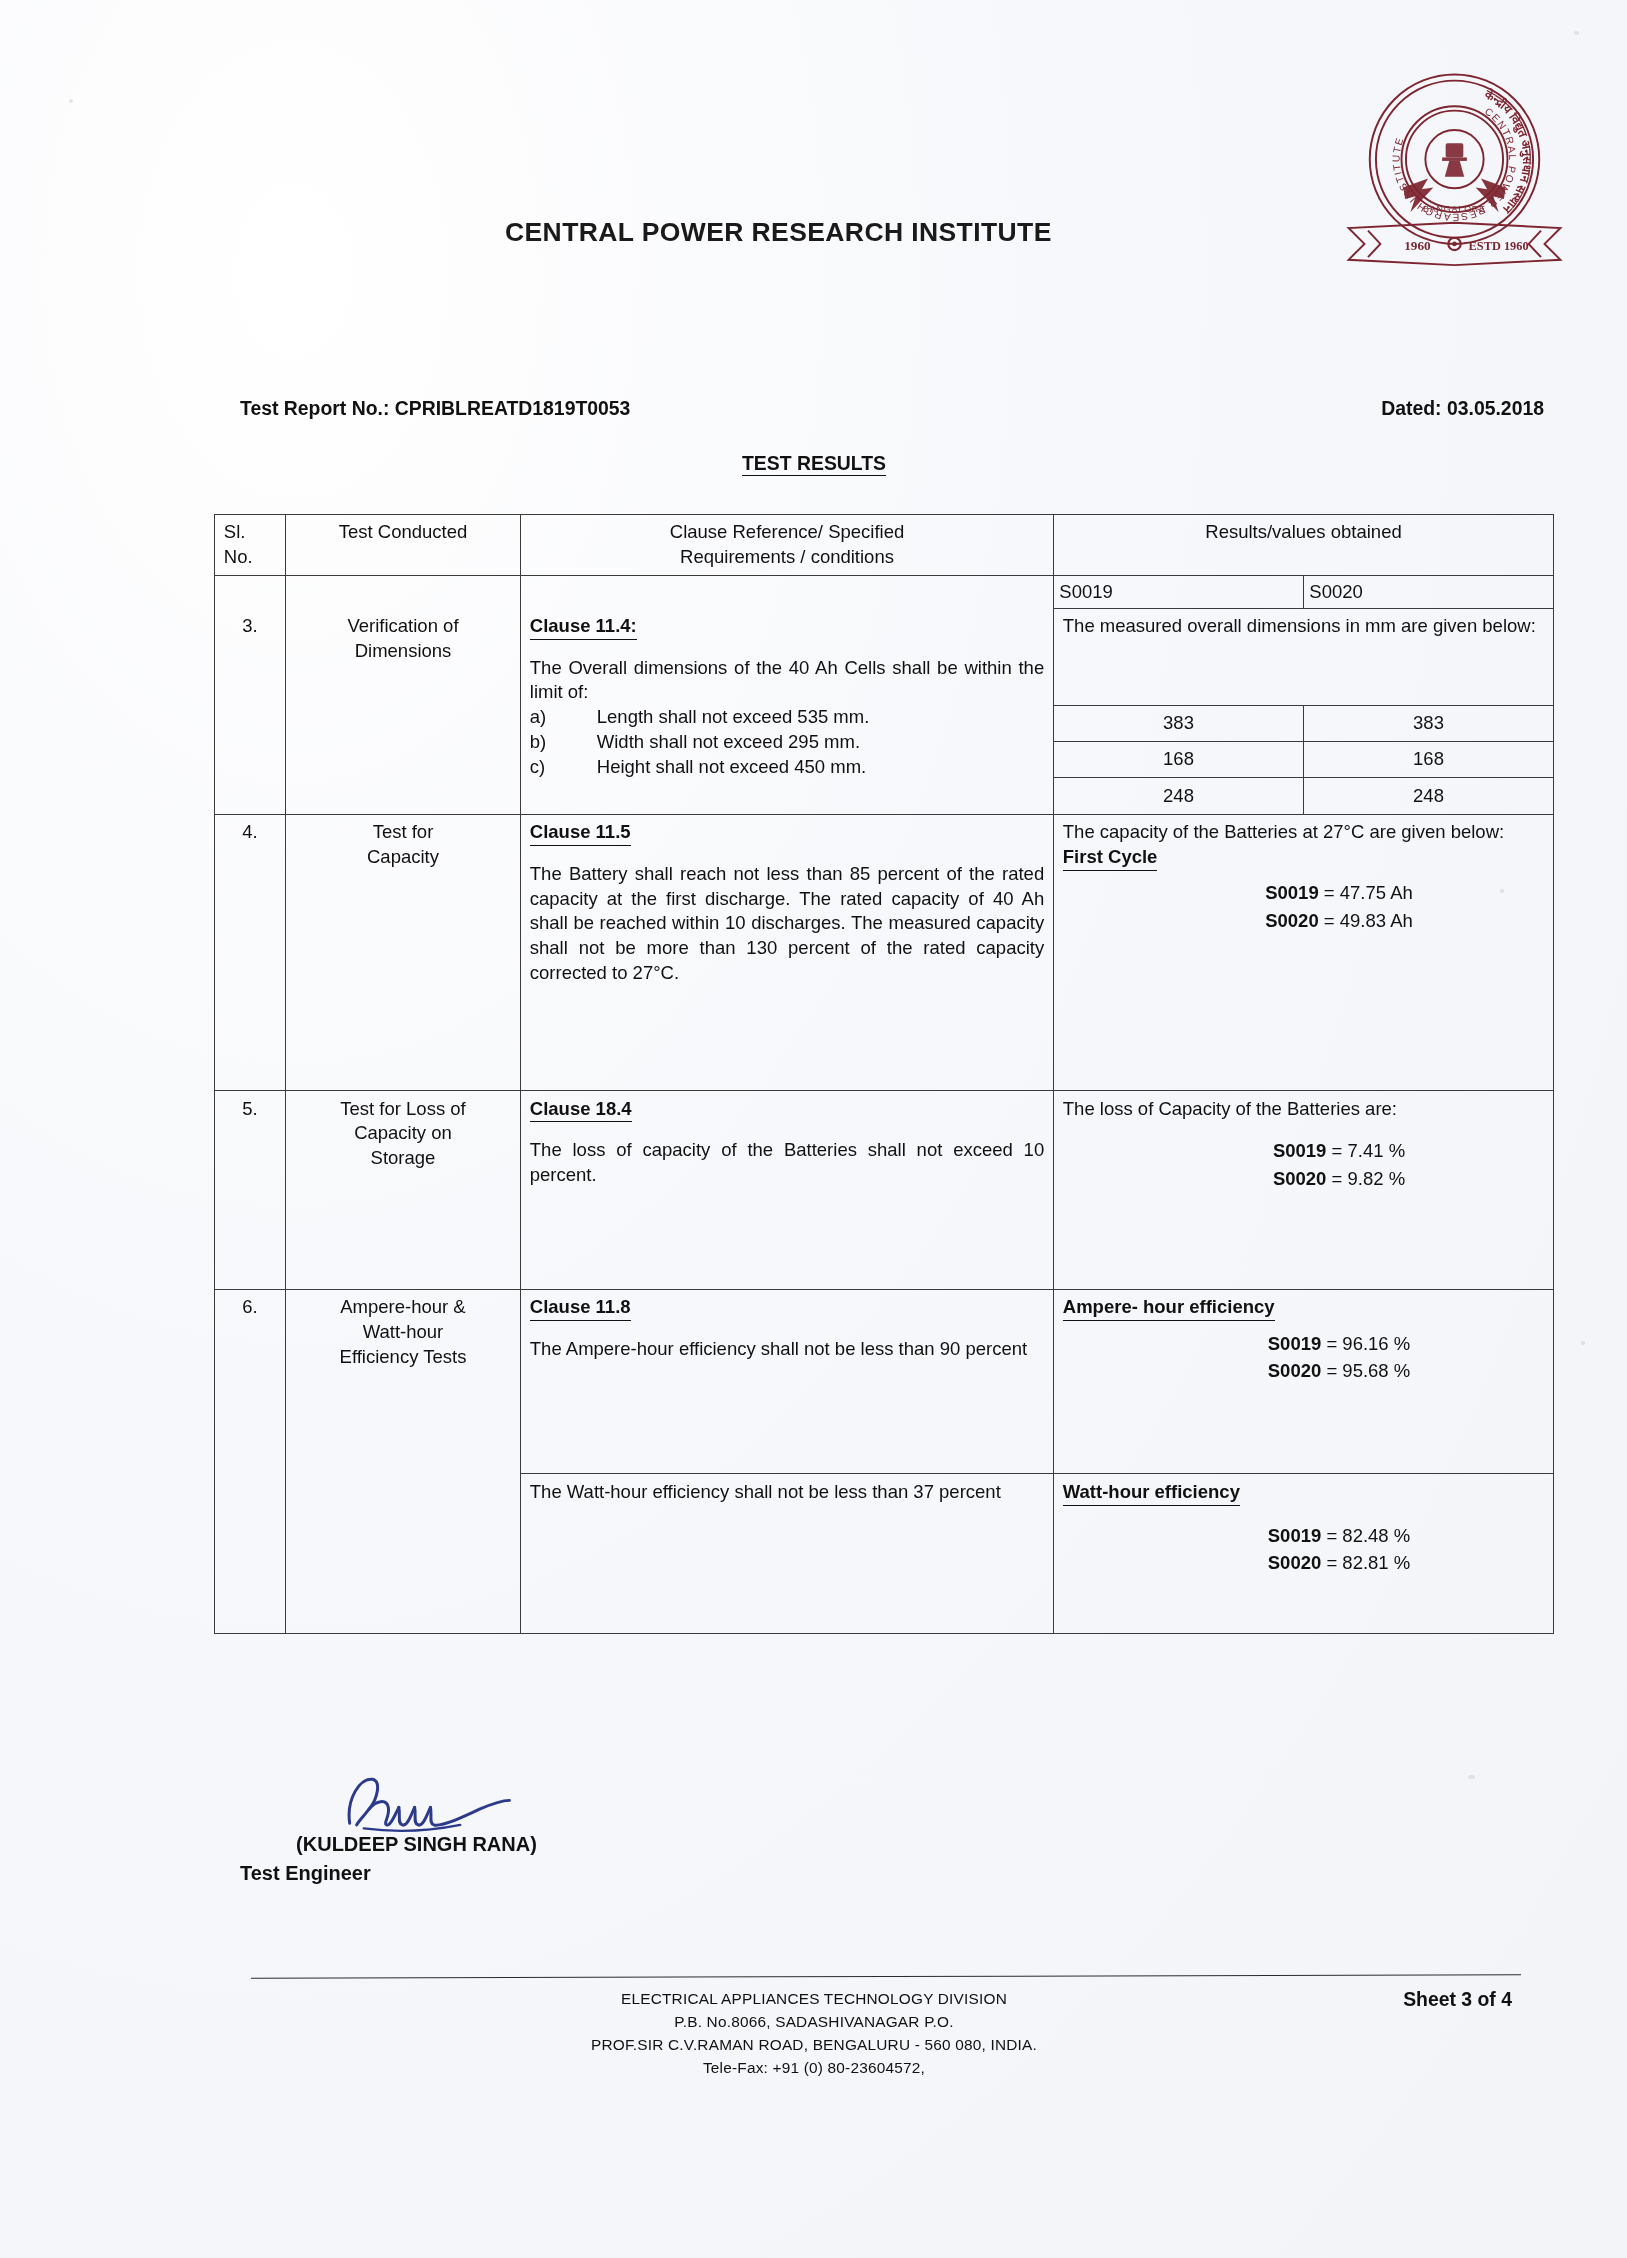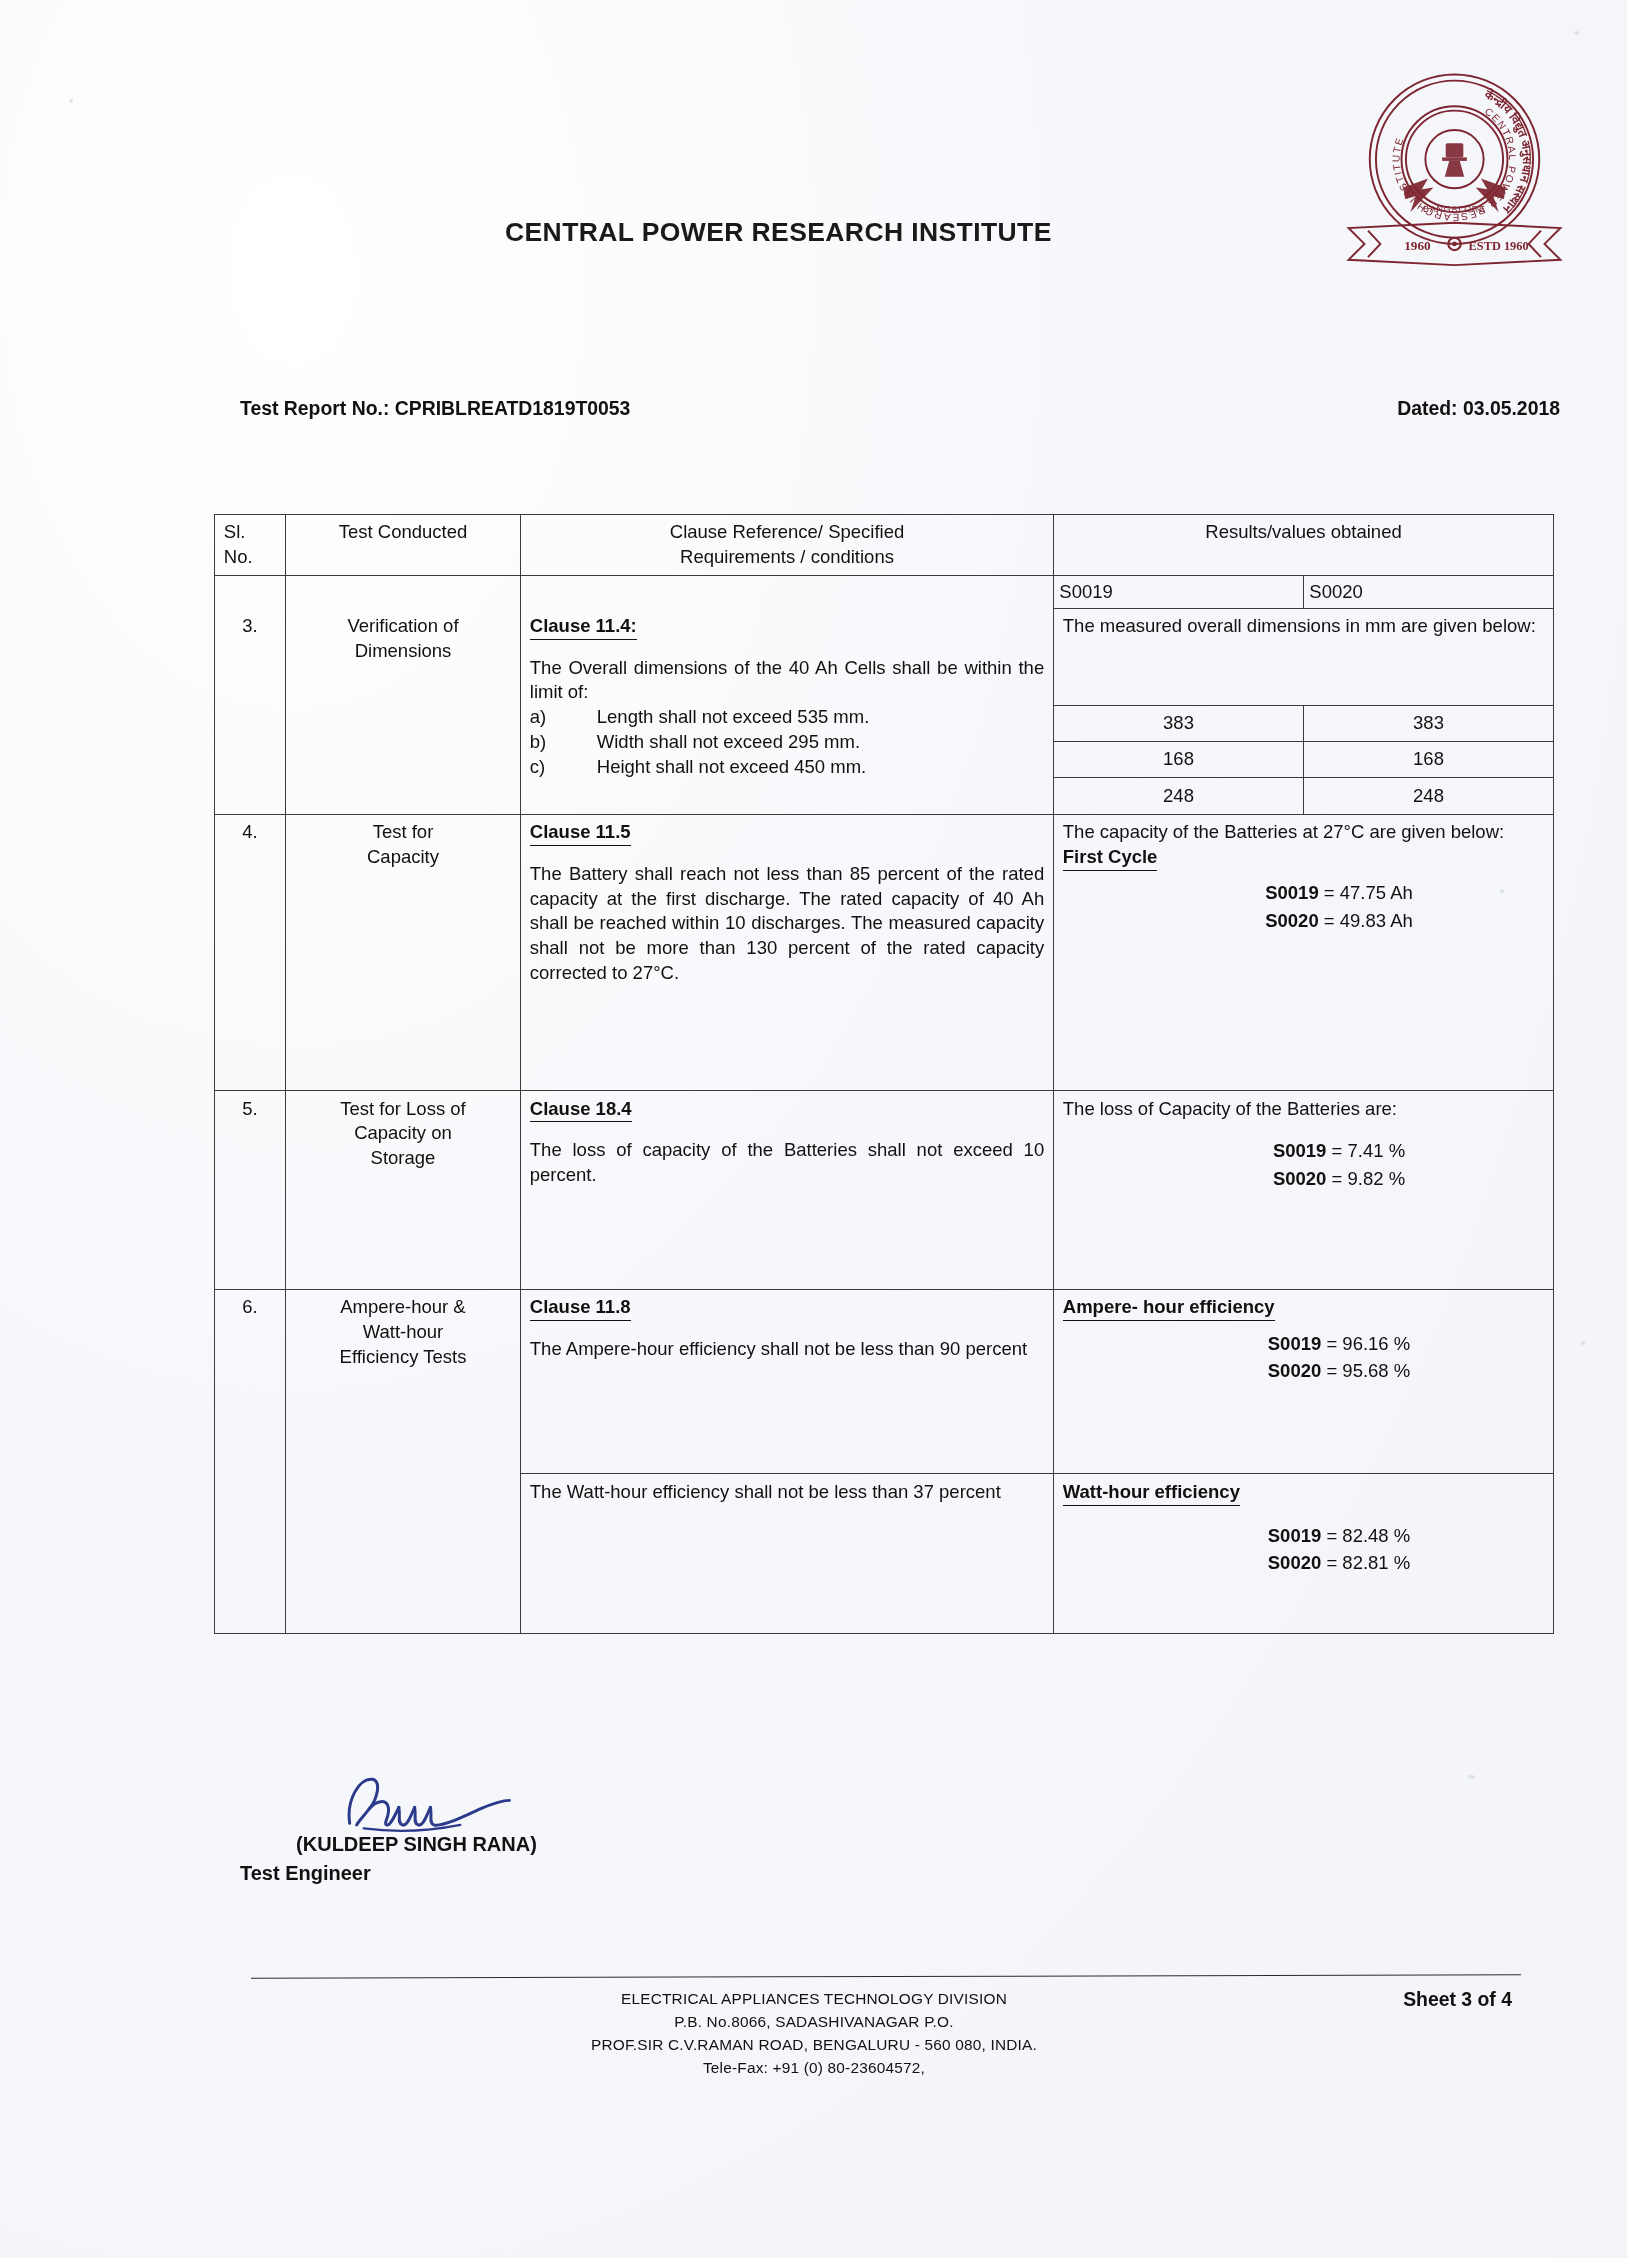--- a/index.html
+++ b/index.html
@@ -19,21 +19,21 @@
   
   .header{position:absolute;top:0;left:0;right:0;height:371px;}
   .inst-title{
     position:absolute;left:505px;top:217px;
     font-size:26.5px;font-weight:600;letter-spacing:0.4px;color:#1a1a1a;
   }
   .logo-wrap{position:absolute;left:1322px;top:55px;width:265px;height:256px;}
   .logo-svg{display:block;}
   
   .report-no{position:absolute;left:240px;top:397px;font-size:19.4px;font-weight:700;}
-  .report-date{position:absolute;right:68px;top:397px;font-size:19.4px;font-weight:700;margin-left:47px;}
+  .report-date{position:absolute;right:84px;top:397px;font-size:19.4px;font-weight:700;margin-left:47px;}
   .results-heading{
     position:absolute;left:0;right:0;top:452px;text-align:center;
     font-size:19.4px;font-weight:700;
   }
   .results-heading span{border-bottom:1.8px solid #111;padding-bottom:0.9px;}
   
   table.results{
     position:absolute;left:214px;top:514px;width:1337px;
     border-collapse:collapse;
     table-layout:fixed;
@@ -133,20 +133,23 @@
           <textPath href="#ringInner" startOffset="9%">CENTRAL POWER RESEARCH INSTITUTE</textPath>
         </text>
         <text x="150" y="178" font-family="'Liberation Sans',sans-serif" font-size="10" fill="#7d2530" text-anchor="middle" letter-spacing="1">BANGALORE</text>
       </svg>
 
     </div>
   </div>
 
   <div class="report-no">Test Report No.: CPRIBLREATD1819T0053</div>
   <div class="report-date">Dated: 03.05.2018</div>
+  <div class="results-heading">
+    <span>TEST RESULTS</span>
+  </div>
 
   <table class="results">
     <colgroup>
       <col class="c-sl">
         <col class="c-test">
         <col class="c-clause">
       <col class="c-s19">
         <col class="c-s20">
     </colgroup>
 

